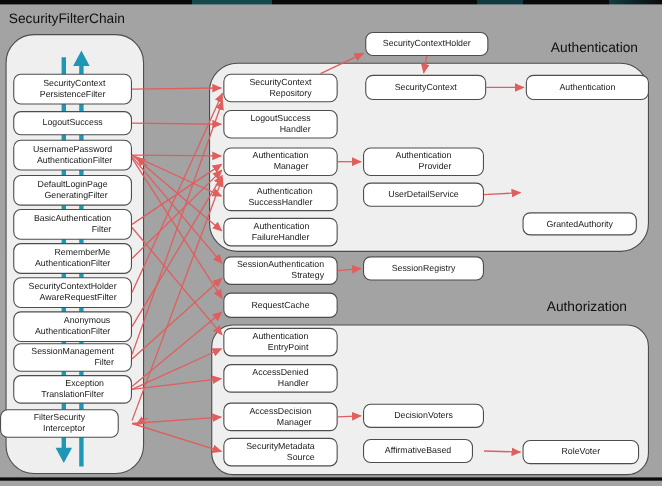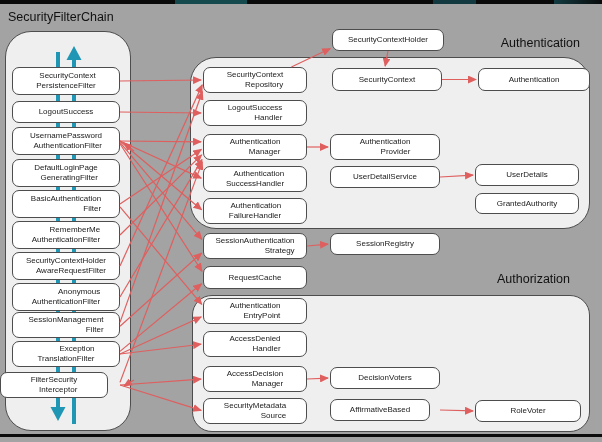--- a/index.html
+++ b/index.html
@@ -99,21 +99,20 @@
   <div class="node" style="left:332px;top:29px;width:112px;height:22px">SecurityContextHolder</div>
   <div class="node" style="left:332px;top:68px;width:110px;height:23px">SecurityContext</div>
   <div class="node" style="left:330px;top:134px;width:110px;height:26px">Authentication
 Provider</div>
   <div class="node" style="left:330px;top:166px;width:110px;height:22px">UserDetailService</div>
   <div class="node" style="left:330px;top:367px;width:110px;height:22px">DecisionVoters</div>
   <div class="node" style="left:330px;top:233px;width:110px;height:22px">SessionRegistry</div>
   <div class="node" style="left:330px;top:399px;width:100px;height:22px">AffirmativeBased</div>
 
   <div class="node" style="left:478px;top:68px;width:112px;height:23px">Authentication</div>
-  <div class="node" style="left:475px;top:164px;width:104px;height:22px">UserDetails</div>
   <div class="node" style="left:475px;top:193px;width:104px;height:21px">GrantedAuthority</div>
   <div class="node" style="left:475px;top:400px;width:106px;height:22px">RoleVoter</div>
 
   <svg class="red" id="red-arrows" width="602" height="442">
     <defs>
       <marker id="arr" viewBox="0 0 9 8" markerWidth="9" markerHeight="8" refX="8" refY="4" orient="auto" markerUnits="userSpaceOnUse">
         <path d="M0,0 L9,4 L0,8 Z" fill="#df5f5f"></path>
       </marker>
     </defs>
     <line class="conn" x1="134" y1="151" x2="124" y2="143" marker-end="url(#arr)"></line>

